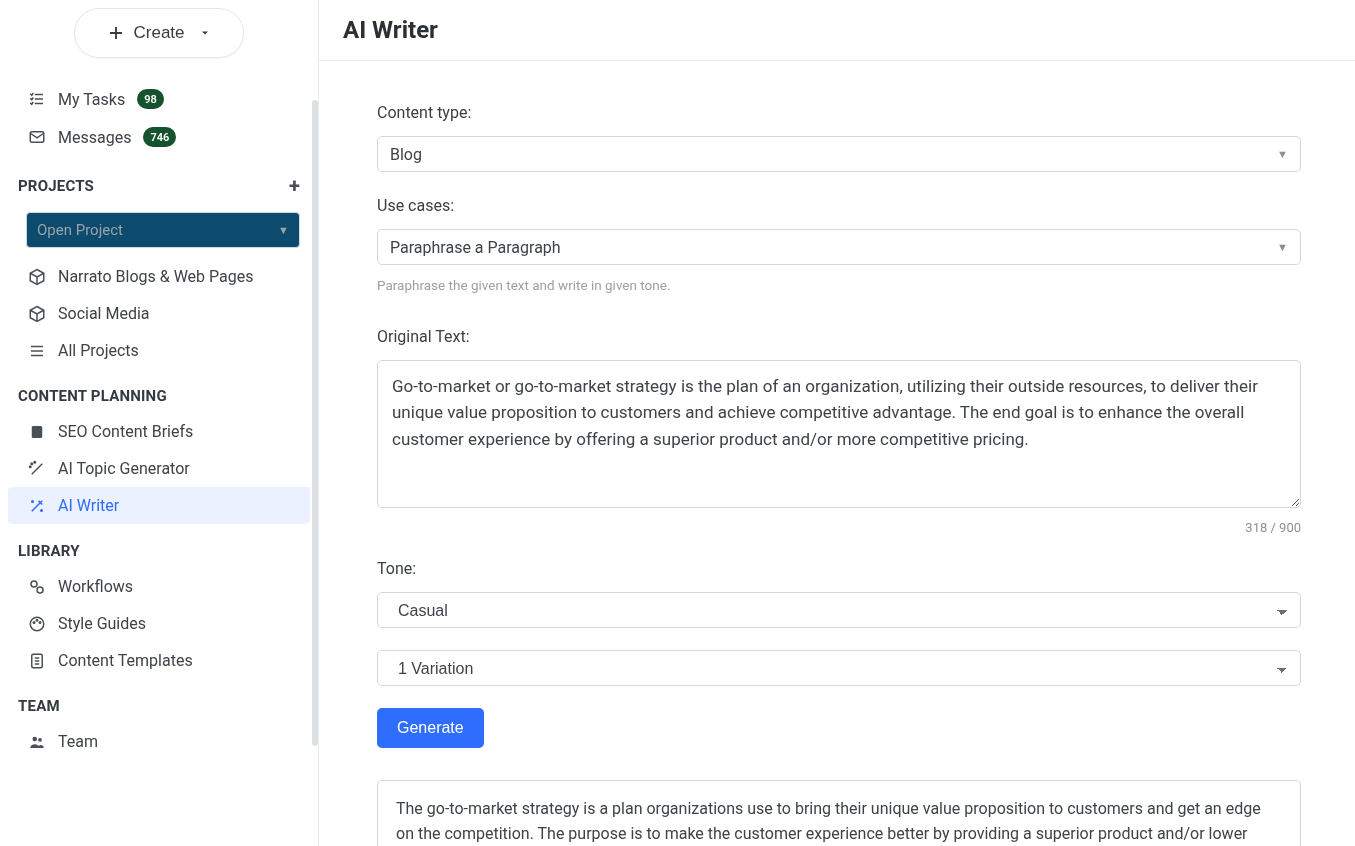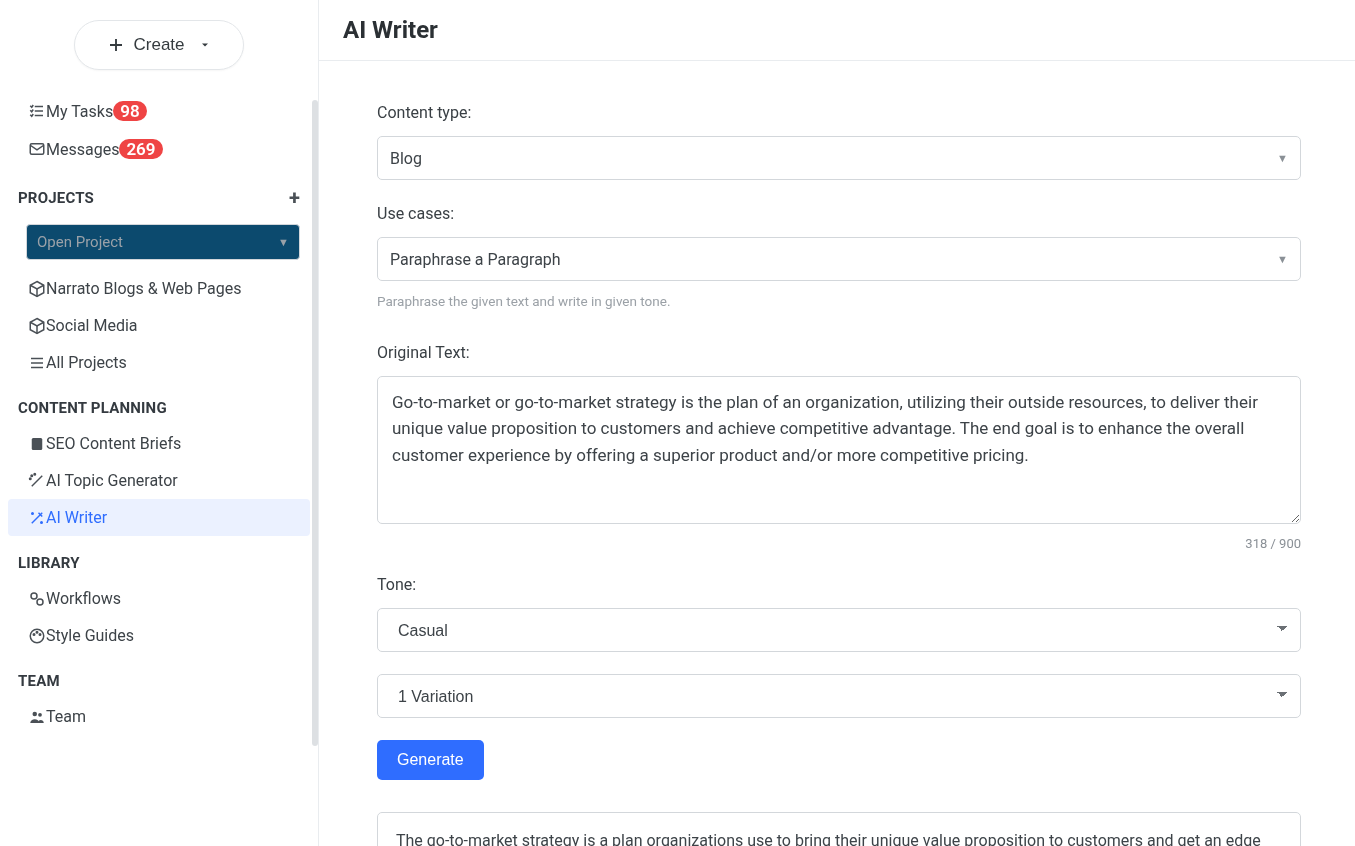--- a/index.html
+++ b/index.html
@@ -11,21 +11,21 @@
     display: flex;
     height: 846px;
     width: 1355px;
     overflow: hidden;
   }
   
   .sidebar {
     width: 318px;
     height: 100%;
     overflow-y: auto;
-    padding: 12px 0 20px 0;
+    padding: 0 0 20px 0;
     position: relative;
     border-radius: 28px;
   }
   .sidebar::after {
     content: "";
     position: absolute;
     right: 0;
     top: 100px;
     bottom: 100px;
     width: 6px;
@@ -48,40 +48,41 @@
     font-weight: 500;
     color: #353b3f;
     cursor: pointer;
     box-shadow: 0 1px 2px rgba(0,0,0,0.04);
   }
   .create-btn svg.plus { width: 18px; height: 18px; }
   .create-btn svg.caret { width: 12px; height: 12px; margin-left: 6px; }
   .nav-item {
     display: flex;
     align-items: center;
+    gap: 12px;
     padding: 9px 14px 9px 28px;
     cursor: pointer;
     color: #3d4348;
     font-size: 16px;
   }
   .nav-item.active { background: #ebf1ff; color: #2f6dff; border-radius: 4px; margin: 0 8px; padding-left: 20px;}
   .nav-item.active .icon svg { stroke: #2f6dff; fill: #2f6dff; }
   .nav-item .icon { width: 18px; height: 18px; display:flex; align-items:center; justify-content:center; }
   .nav-item .icon svg { width: 18px; height: 18px; }
   .badge {
     display: inline-flex;
     align-items: center;
     justify-content: center;
     min-width: 26px;
     height: 20px;
     padding: 0 7px;
     border-radius: 999px;
-    background: #ef4444;
+    background: #14532d;
     color: #fff;
-    font-size: 17px;
+    font-size: 11px;
     font-weight: 600;
   }
   .section-header {
     display: flex;
     align-items: center;
     justify-content: space-between;
     padding: 18px 18px 8px 18px;
     font-size: 15px;
     font-weight: 700;
     color: #343a40;
@@ -127,21 +128,21 @@
     gap: 8px;
   }
   .label {
     font-size: 16px;
     color: #3a4045;
     margin-top: 16px;
     margin-bottom: 6px;
   }
   .select-box, .select-native {
     width: 100%;
-    height: 44px;
+    height: 36px;
     border: 1px solid #d3d7db;
     border-radius: 5px;
     background: #fff;
     display: flex;
     align-items: center;
     justify-content: space-between;
     padding: 0 12px;
     font-size: 16px;
     color: #3d4348;
     cursor: pointer;
@@ -238,21 +239,21 @@
   </div>
 
   <div class="nav-item">
     <span class="icon">
       <svg viewBox="0 0 24 24" fill="none" stroke="#4a5056" stroke-width="2">
           <rect x="3" y="5" width="18" height="14" rx="2"></rect>
           <polyline points="3,7 12,13 21,7"></polyline>
         </svg>
     </span>
     <span>Messages</span>
-    <span class="badge">269</span>
+    <span class="badge">746</span>
   </div>
 
   <div class="section-header">
     <span>PROJECTS</span>
     <span class="add">+</span>
   </div>
 
   <div class="project-select">
     <span>Open Project</span>
     <span class="tri">▼</span>
@@ -338,20 +339,31 @@
   <div class="nav-item">
     <span class="icon">
         <svg viewBox="0 0 24 24" fill="none" stroke="#4a5056" stroke-width="2">
           <circle cx="12" cy="12" r="9"></circle>
           <circle cx="8" cy="10" r="1" fill="#4a5056"></circle>
           <circle cx="12" cy="7" r="1" fill="#4a5056"></circle>
           <circle cx="16" cy="10" r="1" fill="#4a5056"></circle>
         </svg>
       </span>
     <span>Style Guides</span>
+  </div>
+  <div class="nav-item">
+    <span class="icon">
+        <svg viewBox="0 0 24 24" fill="none" stroke="#4a5056" stroke-width="2">
+          <rect x="5" y="3" width="14" height="18" rx="2"></rect>
+          <line x1="9" y1="8" x2="15" y2="8"></line>
+          <line x1="9" y1="12" x2="15" y2="12"></line>
+          <line x1="9" y1="16" x2="15" y2="16"></line>
+        </svg>
+      </span>
+    <span>Content Templates</span>
   </div>
 
   <div class="section-header">
     <span>TEAM</span>
   </div>
   <div class="nav-item">
     <span class="icon">
         <svg viewBox="0 0 24 24" fill="#4a5056">
           <circle cx="9" cy="8" r="3"></circle>
           <circle cx="16" cy="9" r="2.5"></circle>

